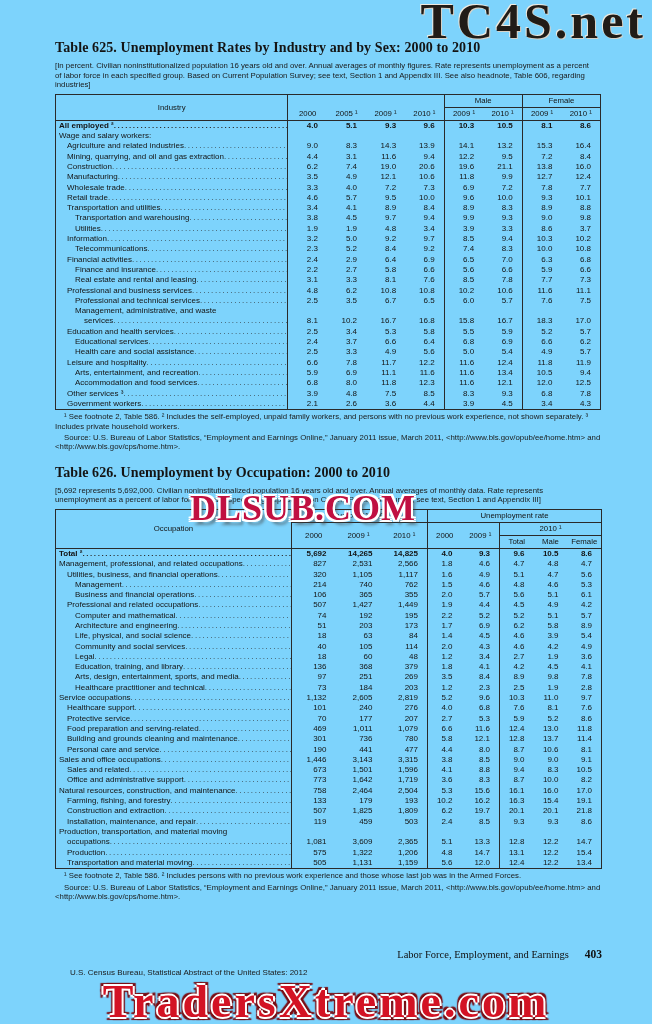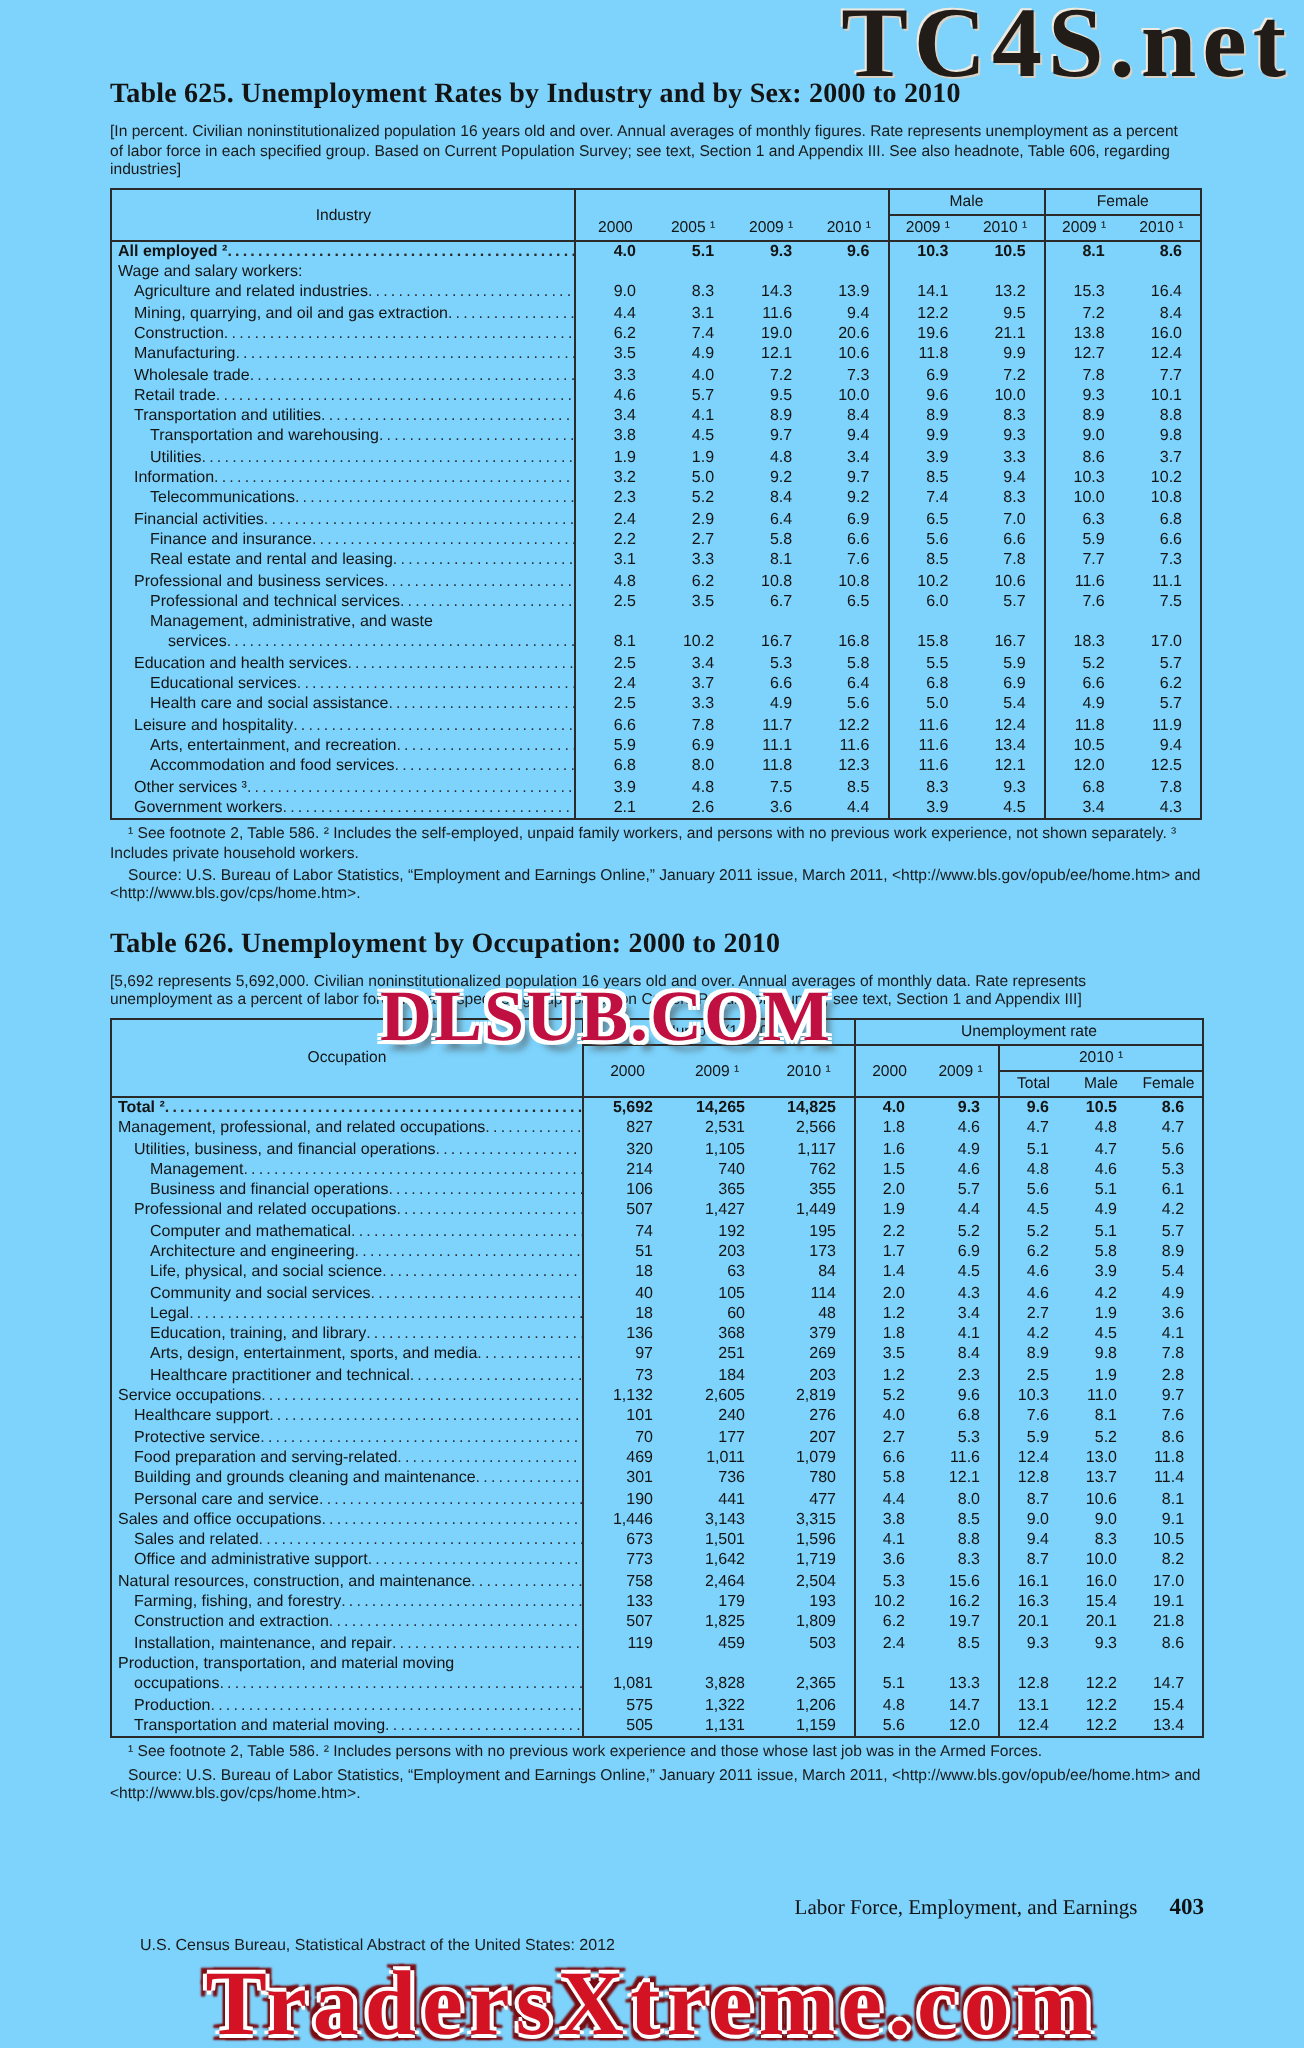--- a/index.html
+++ b/index.html
@@ -1029,21 +1029,21 @@
               <td class="num"></td>
             </tr>
             <tr>
               <td class="lblcell ind1">
                 <div class="lw">
                   <span class="lt">occupations</span>
                   <span class="dots"></span>
                 </div>
               </td>
               <td class="num vl">1,081</td>
-              <td class="num">3,828</td>
+              <td class="num">3,609</td>
               <td class="num">2,365</td>
               <td class="num vl">5.1</td>
               <td class="num">13.3</td>
               <td class="num vl">12.8</td>
               <td class="num">12.2</td>
               <td class="num">14.7</td>
             </tr>
             <tr>
               <td class="lblcell ind1">
                 <div class="lw">

